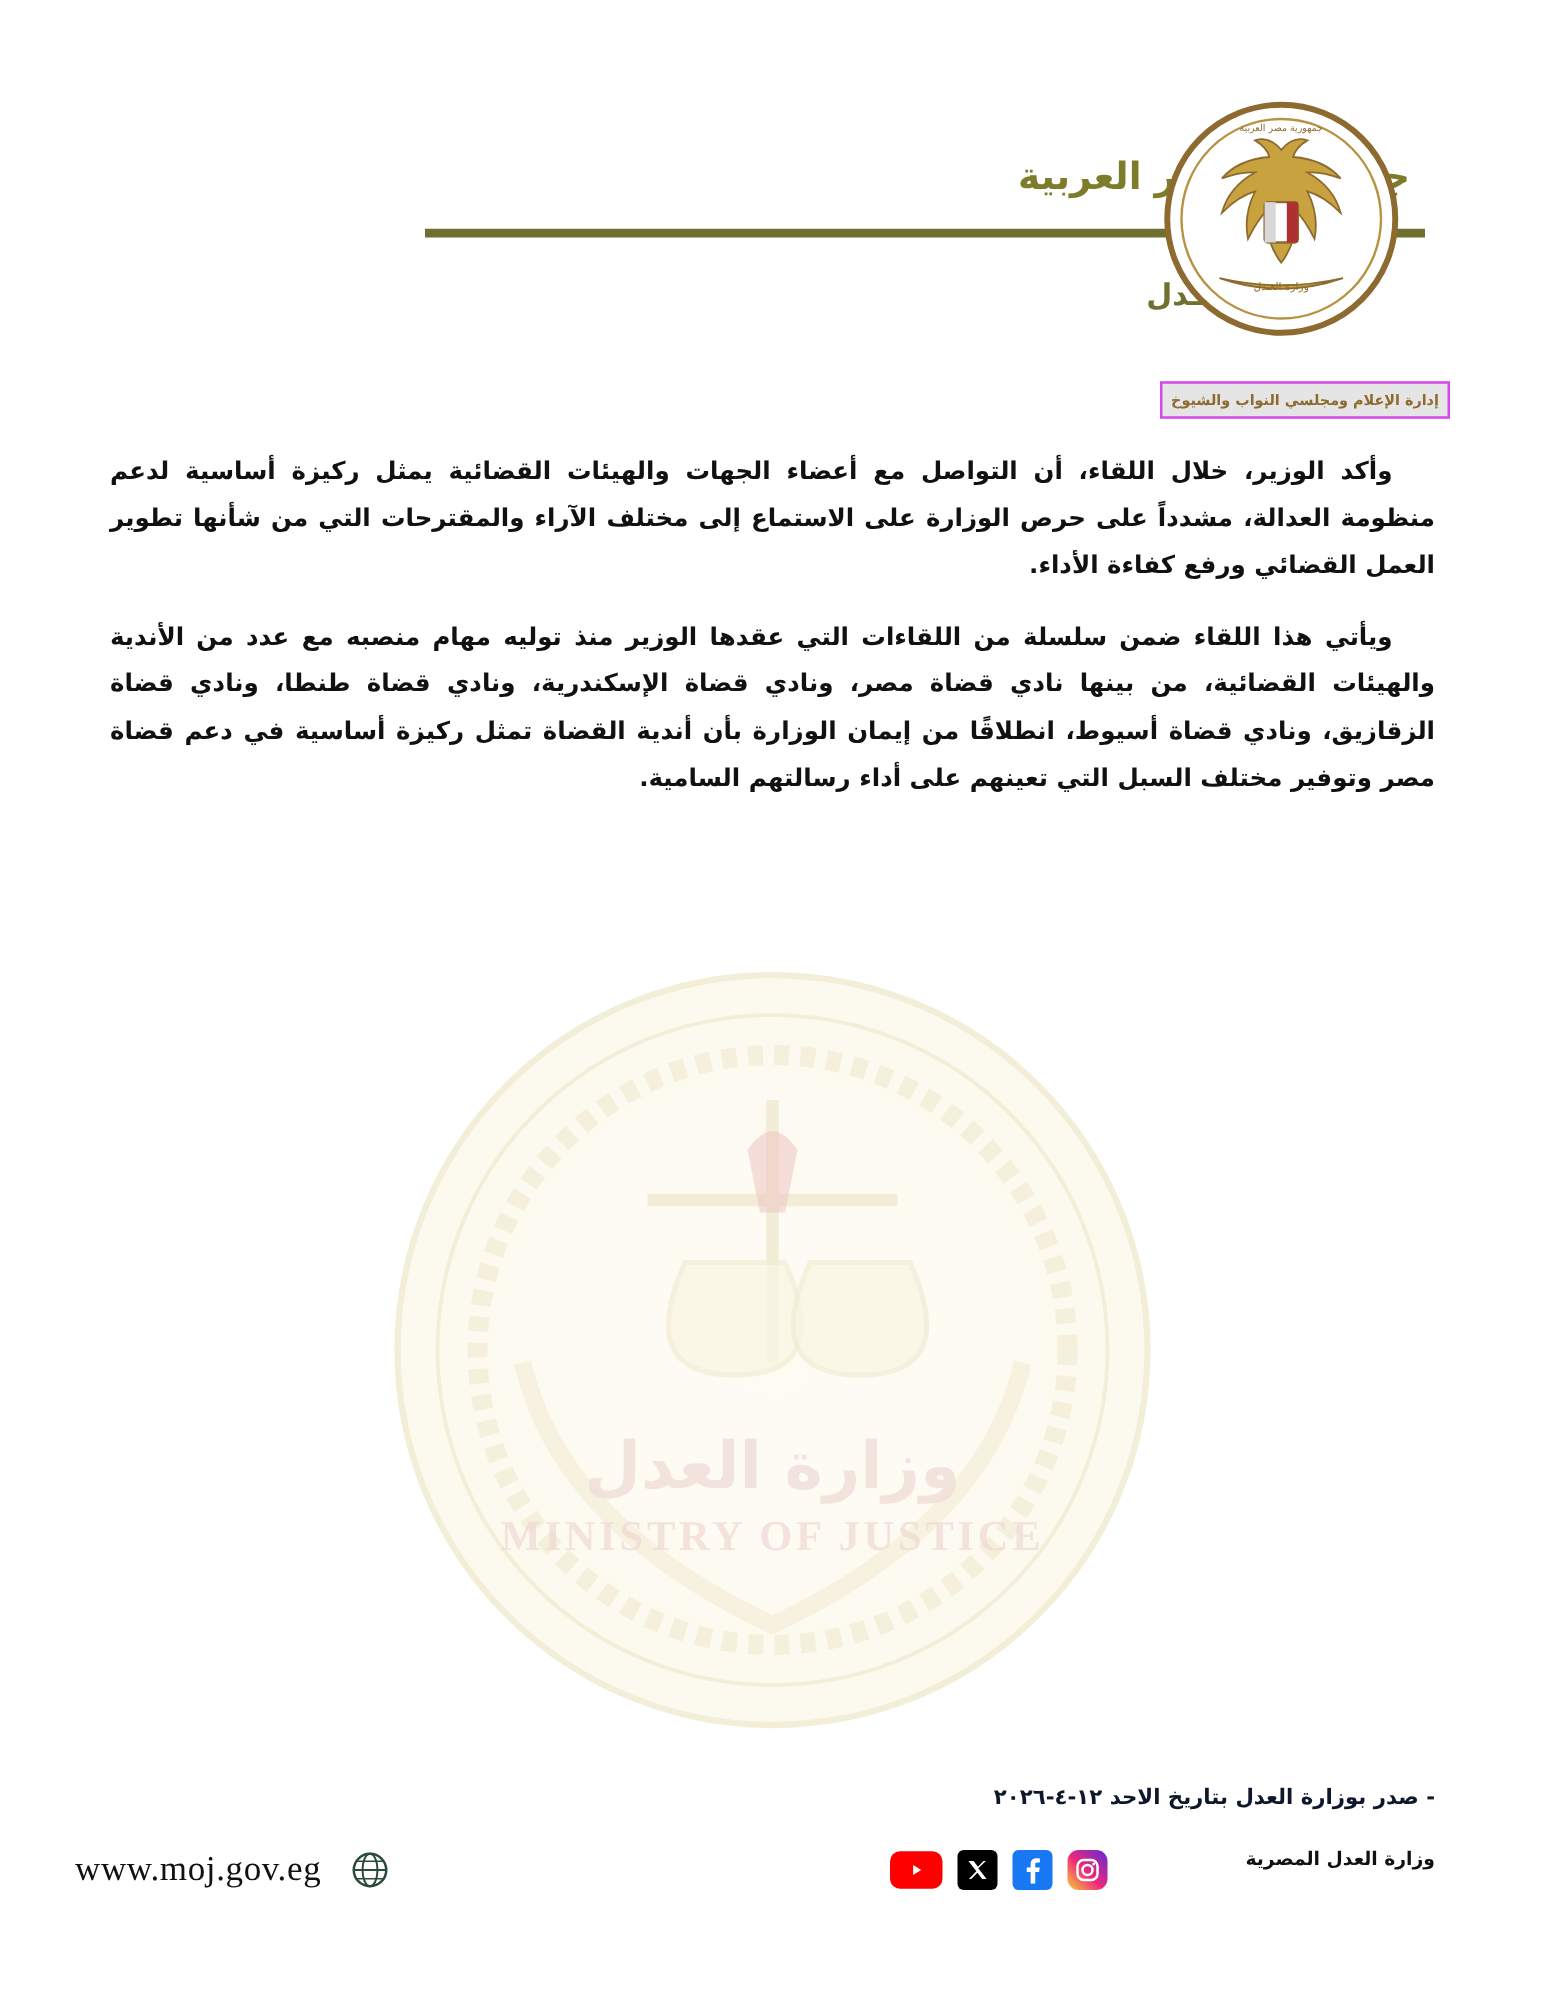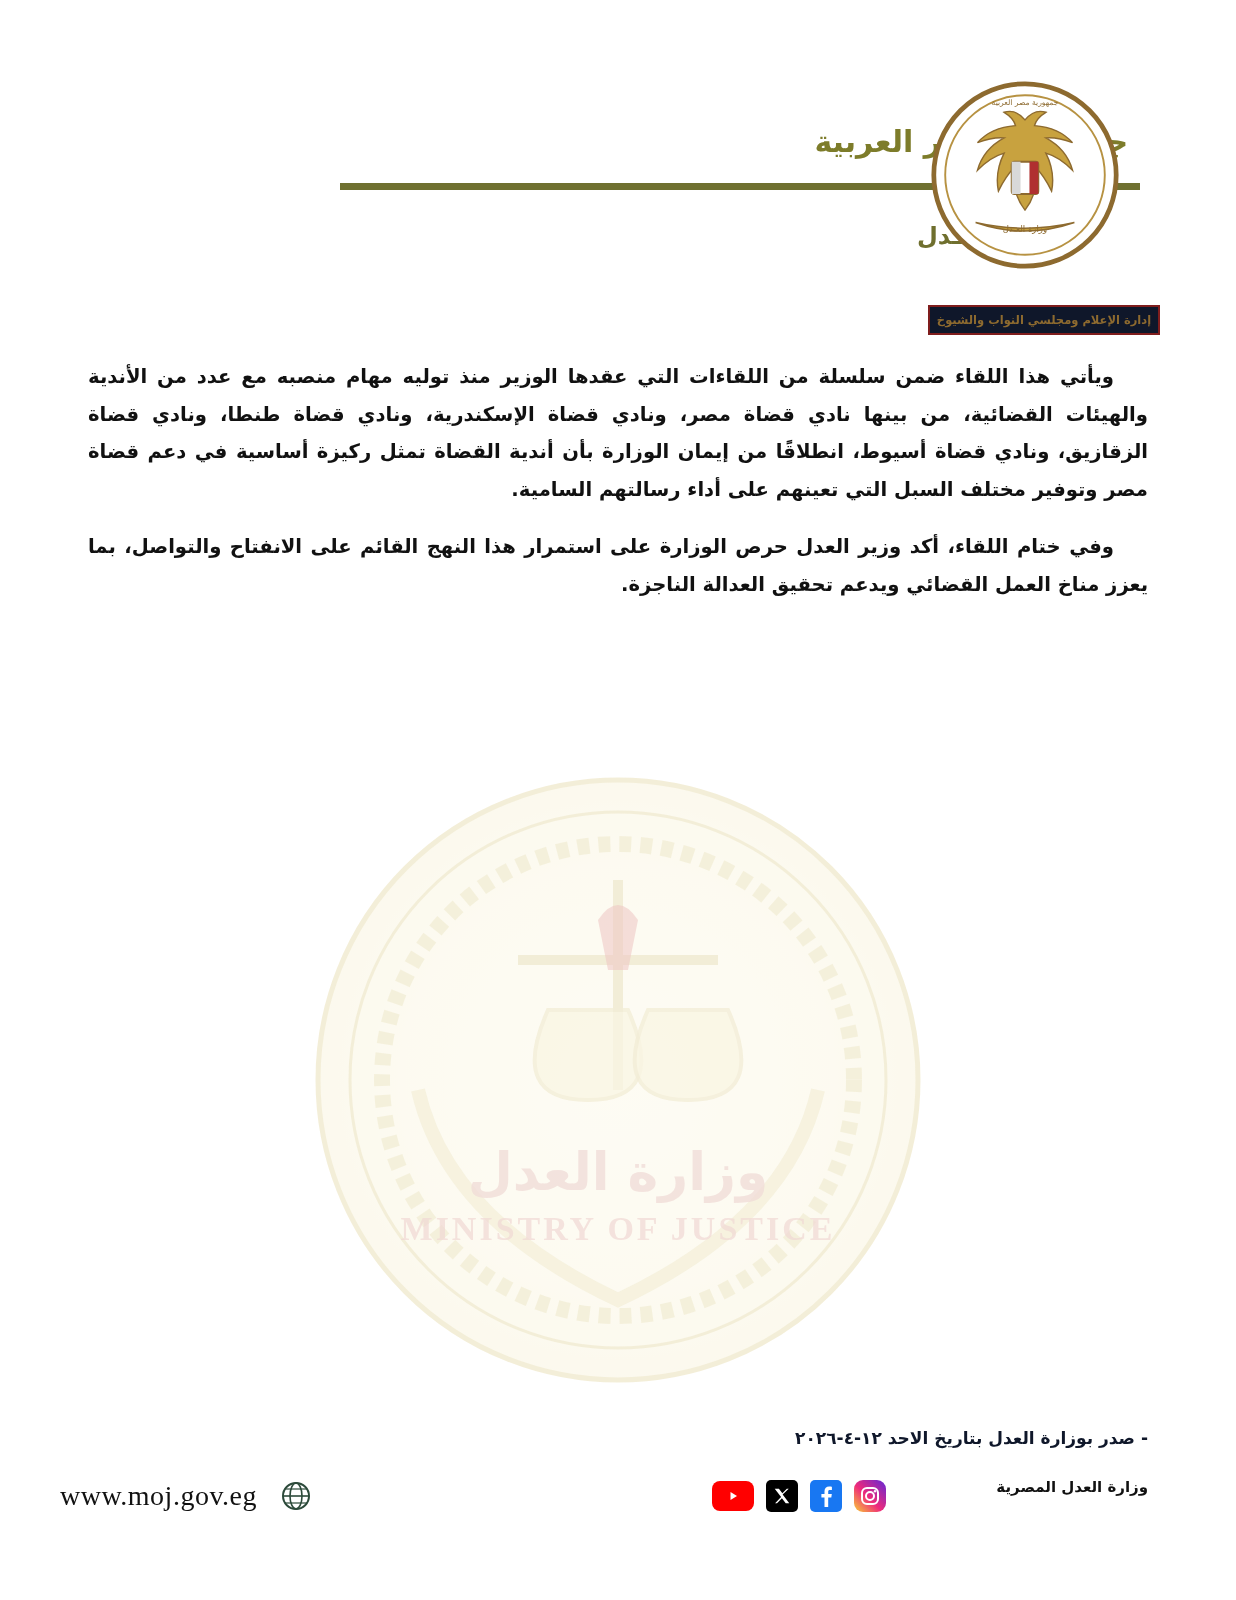--- a/index.html
+++ b/index.html
@@ -76,25 +76,25 @@
   }
   .emblem svg { width: 100%; height: 100%; display: block; }
 
   
   .dept-bar {
     position: absolute;
     top: 305px;
     left: 928px;
     width: 228px;
     height: 26px;
-    border: 2px solid #7f1d1d;
+    border: 2px solid #d946ef;
     display: flex;
     align-items: center;
     justify-content: center;
-    background: #0f172a;
+    background: #e5e5e5;
   }
   .dept-bar span {
     font-size: 11.5px;
     font-weight: bold;
     color: #8d6a2f;
     white-space: nowrap;
   }
 
   
   .content {
@@ -234,22 +234,22 @@
       <text x="100" y="26" text-anchor="middle" font-family="DejaVu Sans, sans-serif" font-size="8" fill="#8d6a2f">جمهورية مصر العربية</text>
     </svg>
   </div>
 
   <div class="dept-bar">
     <span>إدارة الإعلام ومجلسي النواب والشيوخ</span>
   </div>
 </div>
 
 <div class="content">
+  <p class="para indent">وأكد الوزير، خلال اللقاء، أن التواصل مع أعضاء الجهات والهيئات القضائية يمثل ركيزة أساسية لدعم منظومة العدالة، مشدداً على حرص الوزارة على الاستماع إلى مختلف الآراء والمقترحات التي من شأنها تطوير العمل القضائي ورفع كفاءة الأداء.</p>
   <p class="para indent">ويأتي هذا اللقاء ضمن سلسلة من اللقاءات التي عقدها الوزير منذ توليه مهام منصبه مع عدد من الأندية والهيئات القضائية، من بينها نادي قضاة مصر، ونادي قضاة الإسكندرية، ونادي قضاة طنطا، ونادي قضاة الزقازيق، ونادي قضاة أسيوط، انطلاقًا من إيمان الوزارة بأن أندية القضاة تمثل ركيزة أساسية في دعم قضاة مصر وتوفير مختلف السبل التي تعينهم على أداء رسالتهم السامية.</p>
-  <p class="para indent">وفي ختام اللقاء، أكد وزير العدل حرص الوزارة على استمرار هذا النهج القائم على الانفتاح والتواصل، بما يعزز مناخ العمل القضائي ويدعم تحقيق العدالة الناجزة.</p>
 </div>
 
 <div class="issued-line">- صدر بوزارة العدل بتاريخ الاحد ١٢-٤-٢٠٢٦</div>
 
 <div class="footer">
 
   <div class="site">
     <span class="globe">
       <svg viewBox="0 0 30 30" xmlns="http://www.w3.org/2000/svg">
         <circle cx="15" cy="15" r="13" fill="none" stroke="#2c4a3a" stroke-width="2"></circle>

